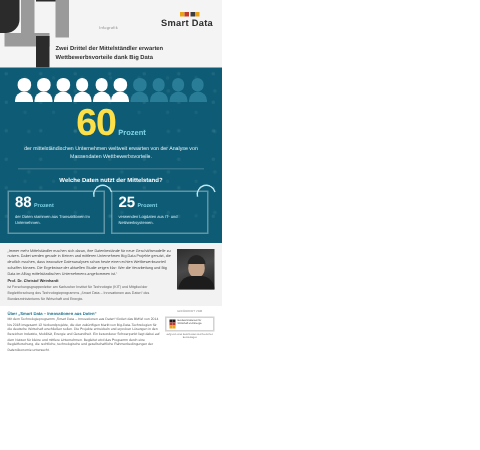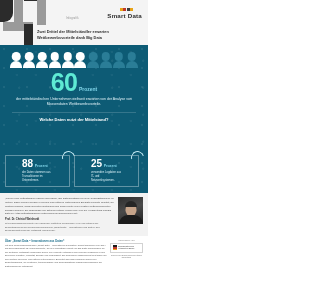--- a/index.html
+++ b/index.html
@@ -47,30 +47,30 @@
   .hero-inner{position:relative;z-index:2;}
 
   .people{display:flex;justify-content:center;align-items:flex-end;gap:.8px;padding:7px 4px 2px;}
   .person{width:12px;height:16px;position:relative;}
   .person .head{position:absolute;left:50%;top:0;transform:translateX(-50%);width:8.5px;height:8.5px;border-radius:50%;}
   .person .body{position:absolute;left:50%;bottom:0;transform:translateX(-50%);width:12px;height:7px;border-radius:6px 6px 0 0;}
   .person.on .head,.person.on .body{background:#ffffff;}
   .person.off .head,.person.off .body{background:#2a7d97;}
 
   .bignum-wrap{text-align:center;margin-top:1px;}
-  .bignum{display:inline-block;font-size:25px;line-height:.95;font-weight:bold;color:#5eead4;letter-spacing:-.6px;vertical-align:middle;}
+  .bignum{display:inline-block;font-size:25px;line-height:.95;font-weight:bold;color:#fde047;letter-spacing:-.6px;vertical-align:middle;}
   .bigunit{display:inline-block;font-size:5px;font-weight:bold;color:#7fd4e8;margin-left:1.5px;vertical-align:bottom;margin-bottom:3px;}
   .hero-cap{text-align:center;font-size:3.5px;line-height:1.5;color:#e3f3f8;padding:2px 9px 0;}
 
   .rule{height:1px;background:rgba(255,255,255,.17);margin:5px 12px 0;}
   .section-q{text-align:center;font-size:4px;font-weight:bold;color:#ffffff;padding:4px 6px 5px;}
 
   
   .cards{display:flex;flex-wrap:wrap;gap:4px;padding:0 5px 6px;}
-  .card{position:relative;width:65px;box-sizing:border-box;border:.5px solid rgba(255,255,255,.35);padding:3px 16px 4px;margin-top:28px;}
+  .card{position:relative;width:65px;box-sizing:border-box;border:.5px solid rgba(255,255,255,.35);padding:3px 4px 4px;}
   .card .arc{position:absolute;right:-6px;top:-5px;width:11px;height:11px;border:1px solid #bfe6f0;border-radius:50%;border-right-color:transparent;border-bottom-color:transparent;transform:rotate(30deg);}
   .card-top{display:flex;align-items:baseline;gap:1.5px;}
   .card-num{font-size:10px;font-weight:bold;color:#ffffff;line-height:1;}
   .card-unit{font-size:3.6px;font-weight:bold;color:#7fd4e8;}
   .card-txt{font-size:2.7px;line-height:1.45;color:#d7eef5;margin-top:1.5px;}
 
   
   .quote-sec{background:#f2f2f2;padding:4px 5px 3px;display:flex;gap:3px;}
   .quote-col{flex:1;min-width:0;}
   .quote-txt{font-size:2.5px;line-height:1.5;color:#4a4a4a;}

